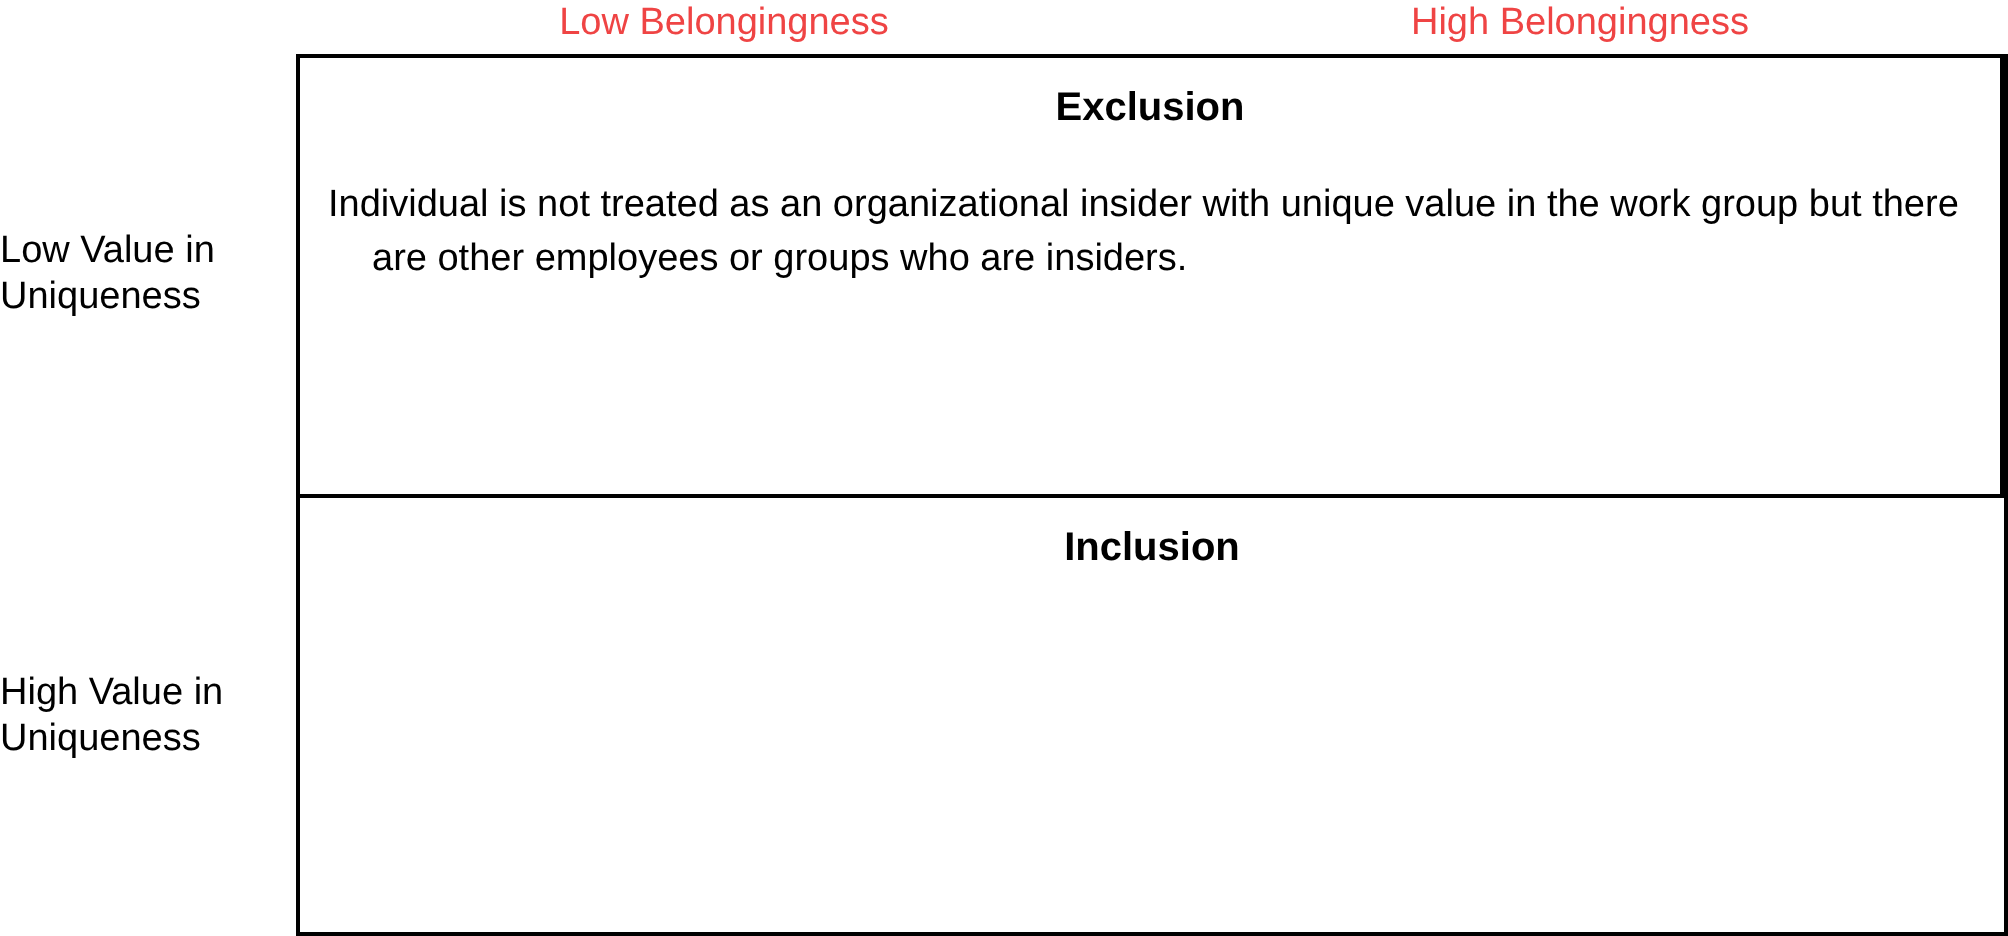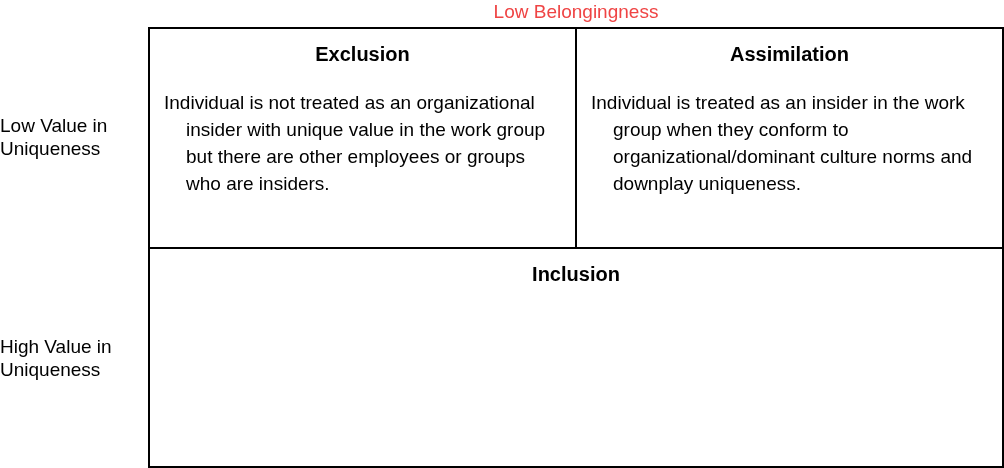--- a/index.html
+++ b/index.html
@@ -109,20 +109,21 @@
   }
 </style>
 </head>
 <body>
 
 <div class="matrix">
 
   <div class="col-headers">
     <div class="rowlabel-spacer"></div>
     <div class="col-header">Low Belongingness</div>
+    <div class="col-header">High Belongingness</div>
   </div>
 
   <div class="grid-wrap">
 
     <div class="row-labels">
       <div class="row-label">
         <div>
           <span>Low Value in</span>
           <span>Uniqueness</span>
         </div>
@@ -135,24 +136,20 @@
       </div>
     </div>
 
     <div class="grid">
 
       <div class="grid-row top">
         <div class="cell left">
           <div class="cell-title">Exclusion</div>
           <div class="cell-body">Individual is not treated as an organizational insider with unique value in the work group but there are other employees or groups who are insiders.</div>
         </div>
-        <div class="cell">
-          <div class="cell-title">Assimilation</div>
-          <div class="cell-body">Individual is treated as an insider in the work group when they conform to organizational/dominant culture norms and downplay uniqueness.</div>
-        </div>
       </div>
 
       <div class="grid-row">
         <div class="cell">
           <div class="cell-title">Inclusion</div>
         </div>
       </div>
 
     </div>
   </div>

